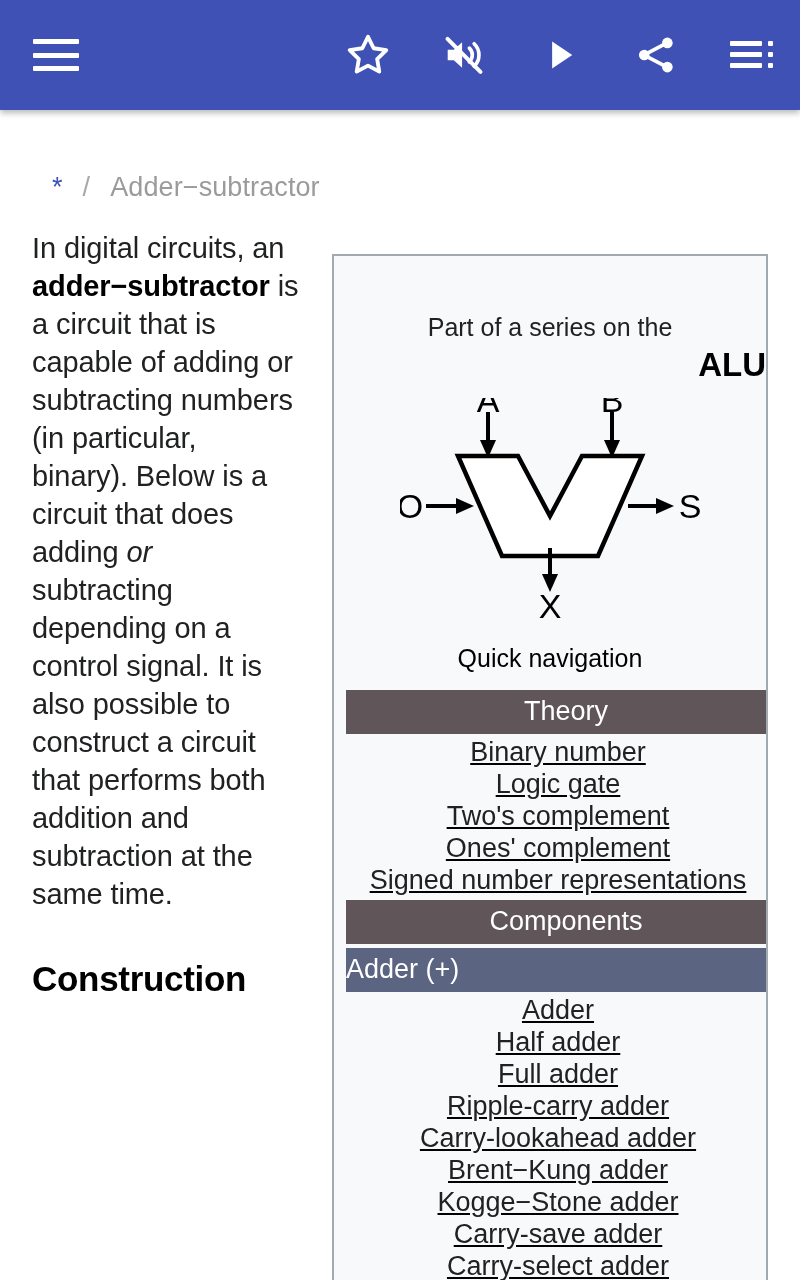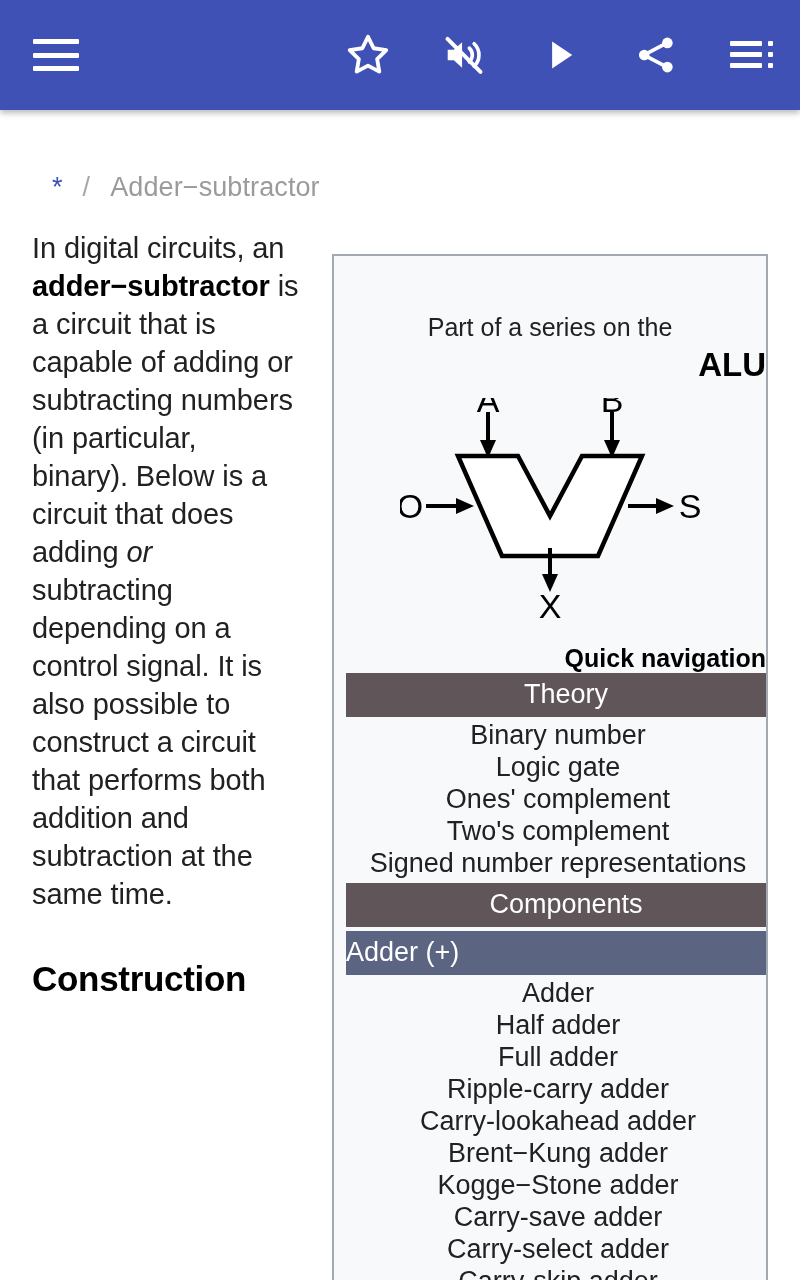--- a/index.html
+++ b/index.html
@@ -108,25 +108,25 @@
     font-size: 33px;
     font-weight: bold;
     color: #000;
     padding: 4px 0 10px 0;
   }
   .ib-figure {
     display: flex; justify-content: center;
     padding: 4px 0 10px 0;
   }
   .ib-qn {
-    text-align: right;
+    text-align: center;
     font-size: 25px;
-    font-weight: bold;
+    font-weight: normal;
     color: #000;
-    padding: 14px 0 0 0;
+    padding: 14px 0 17px 0;
   }
   .nav-table { width: 424px; margin-left: 12px; }
   .nav-head {
     background: #605659;
     color: #ffffff;
     text-align: center;
     font-size: 27px;
     padding: 6px 0 8px 16px;
     line-height: 30px;
   }
@@ -141,21 +141,21 @@
   }
   .nav-item {
     text-align: center;
     font-size: 27px;
     color: #202122;
     line-height: 32px;
     padding: 0;
     background: #f8f9fa;
     white-space: nowrap;
   }
-  .nav-group { padding-top: 2px; }
+  .nav-group { padding-top: 2px; text-decoration: underline; }
 </style>
 </head>
 <body>
 
 <div class="appbar">
   <div class="appbar-left">
     <div class="bar-btn">
       <span class="hamburger">
         <i></i>
           <i></i>
@@ -257,22 +257,22 @@
     </div>
 
     <div class="ib-qn">Quick navigation</div>
 
     <div class="nav-table">
 
       <div class="nav-head">Theory</div>
       <div class="nav-group">
         <div class="nav-item">Binary number</div>
         <div class="nav-item">Logic gate</div>
+        <div class="nav-item">Two's complement</div>
         <div class="nav-item">Ones' complement</div>
-        <div class="nav-item">Two's complement</div>
         <div class="nav-item">Signed number representations</div>
       </div>
 
       <div class="nav-head" style="margin-top:4px">Components</div>
 
       <div class="nav-sub">Adder (+)</div>
       <div class="nav-group">
         <div class="nav-item">Adder</div>
         <div class="nav-item">Half adder</div>
         <div class="nav-item">Full adder</div>

